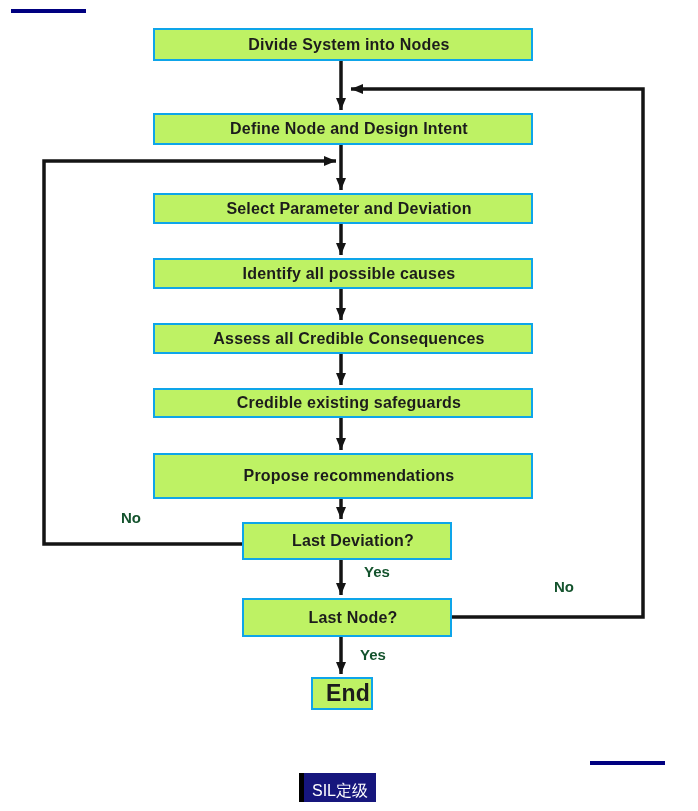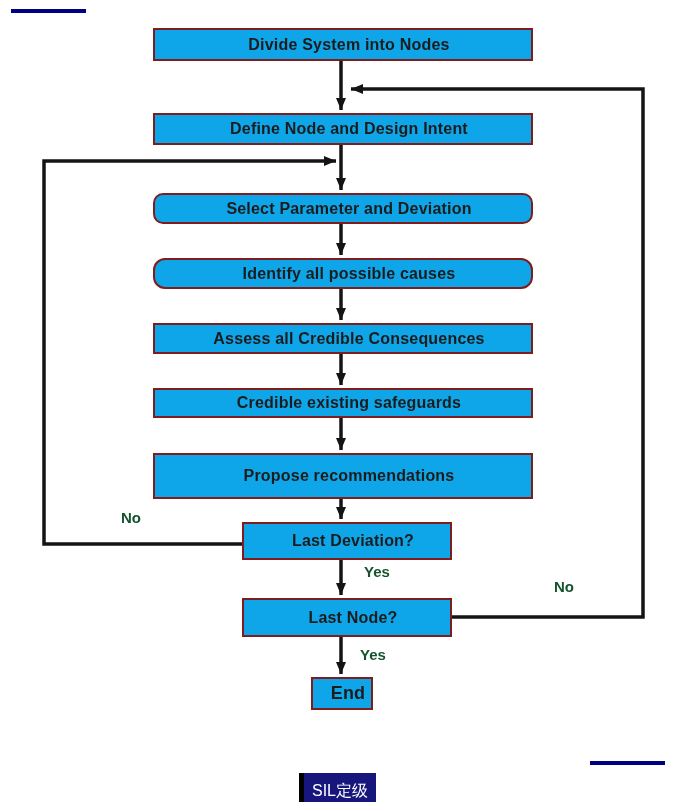--- a/index.html
+++ b/index.html
@@ -23,22 +23,22 @@
     height: 811px;
   }
   .navy-bar {
     position: absolute;
     background: #000080;
   }
   .navy-bar.top-left { left: 11px; top: 9px; width: 75px; height: 4px; }
   .navy-bar.bottom-right { left: 590px; top: 761px; width: 75px; height: 4px; }
   .pbox {
     position: absolute;
-    background: #0ea5e9;
-    border: 2px solid #7f1d1d;
+    background: #bef264;
+    border: 2px solid #0ea5e9;
     box-sizing: border-box;
     display: flex;
     align-items: center;
     justify-content: center;
     font-weight: bold;
     font-size: 16px;
     color: #1c1c1c;
     letter-spacing: 0.2px;
     white-space: nowrap;
     padding-left: 12px;
@@ -95,25 +95,25 @@
   </svg>
 
   <div class="pbox" style="left:153px; top:28px; width:380px; height:33px;">
     <span>Divide System into Nodes</span>
   </div>
 
   <div class="pbox" style="left:153px; top:113px; width:380px; height:32px;">
     <span>Define Node and Design Intent</span>
   </div>
 
-  <div class="pbox" style="left:153px; top:193px; width:380px; height:31px;border-radius:10px;">
+  <div class="pbox" style="left:153px; top:193px; width:380px; height:31px;">
     <span>Select Parameter and Deviation</span>
   </div>
 
-  <div class="pbox" style="left:153px; top:258px; width:380px; height:31px;border-radius:12px;">
+  <div class="pbox" style="left:153px; top:258px; width:380px; height:31px;">
     <span>Identify all possible causes</span>
   </div>
 
   <div class="pbox" style="left:153px; top:323px; width:380px; height:31px;">
     <span>Assess all Credible Consequences</span>
   </div>
 
   <div class="pbox" style="left:153px; top:388px; width:380px; height:30px;">
     <span>Credible existing safeguards</span>
   </div>
@@ -123,21 +123,21 @@
   </div>
 
   <div class="pbox" style="left:242px; top:598px; width:210px; height:39px;">
     <span>Last Node?</span>
   </div>
 
   <div class="pbox" style="left:242px; top:522px; width:210px; height:38px;">
     <span>Last Deviation?</span>
   </div>
 
-  <div class="pbox" style="left:311px; top:677px; width:62px; height:33px; font-size:18px;">
+  <div class="pbox" style="left:311px; top:677px; width:62px; height:33px; font-size:23px;">
     <span>End</span>
   </div>
 
   <div class="edge-label" style="left:105px; top:509px;">No</div>
 
   <div class="edge-label" style="left:351px; top:563px;">Yes</div>
 
   <div class="edge-label" style="left:538px; top:578px;">No</div>
 
   <div class="edge-label" style="left:347px; top:646px;">Yes</div>

